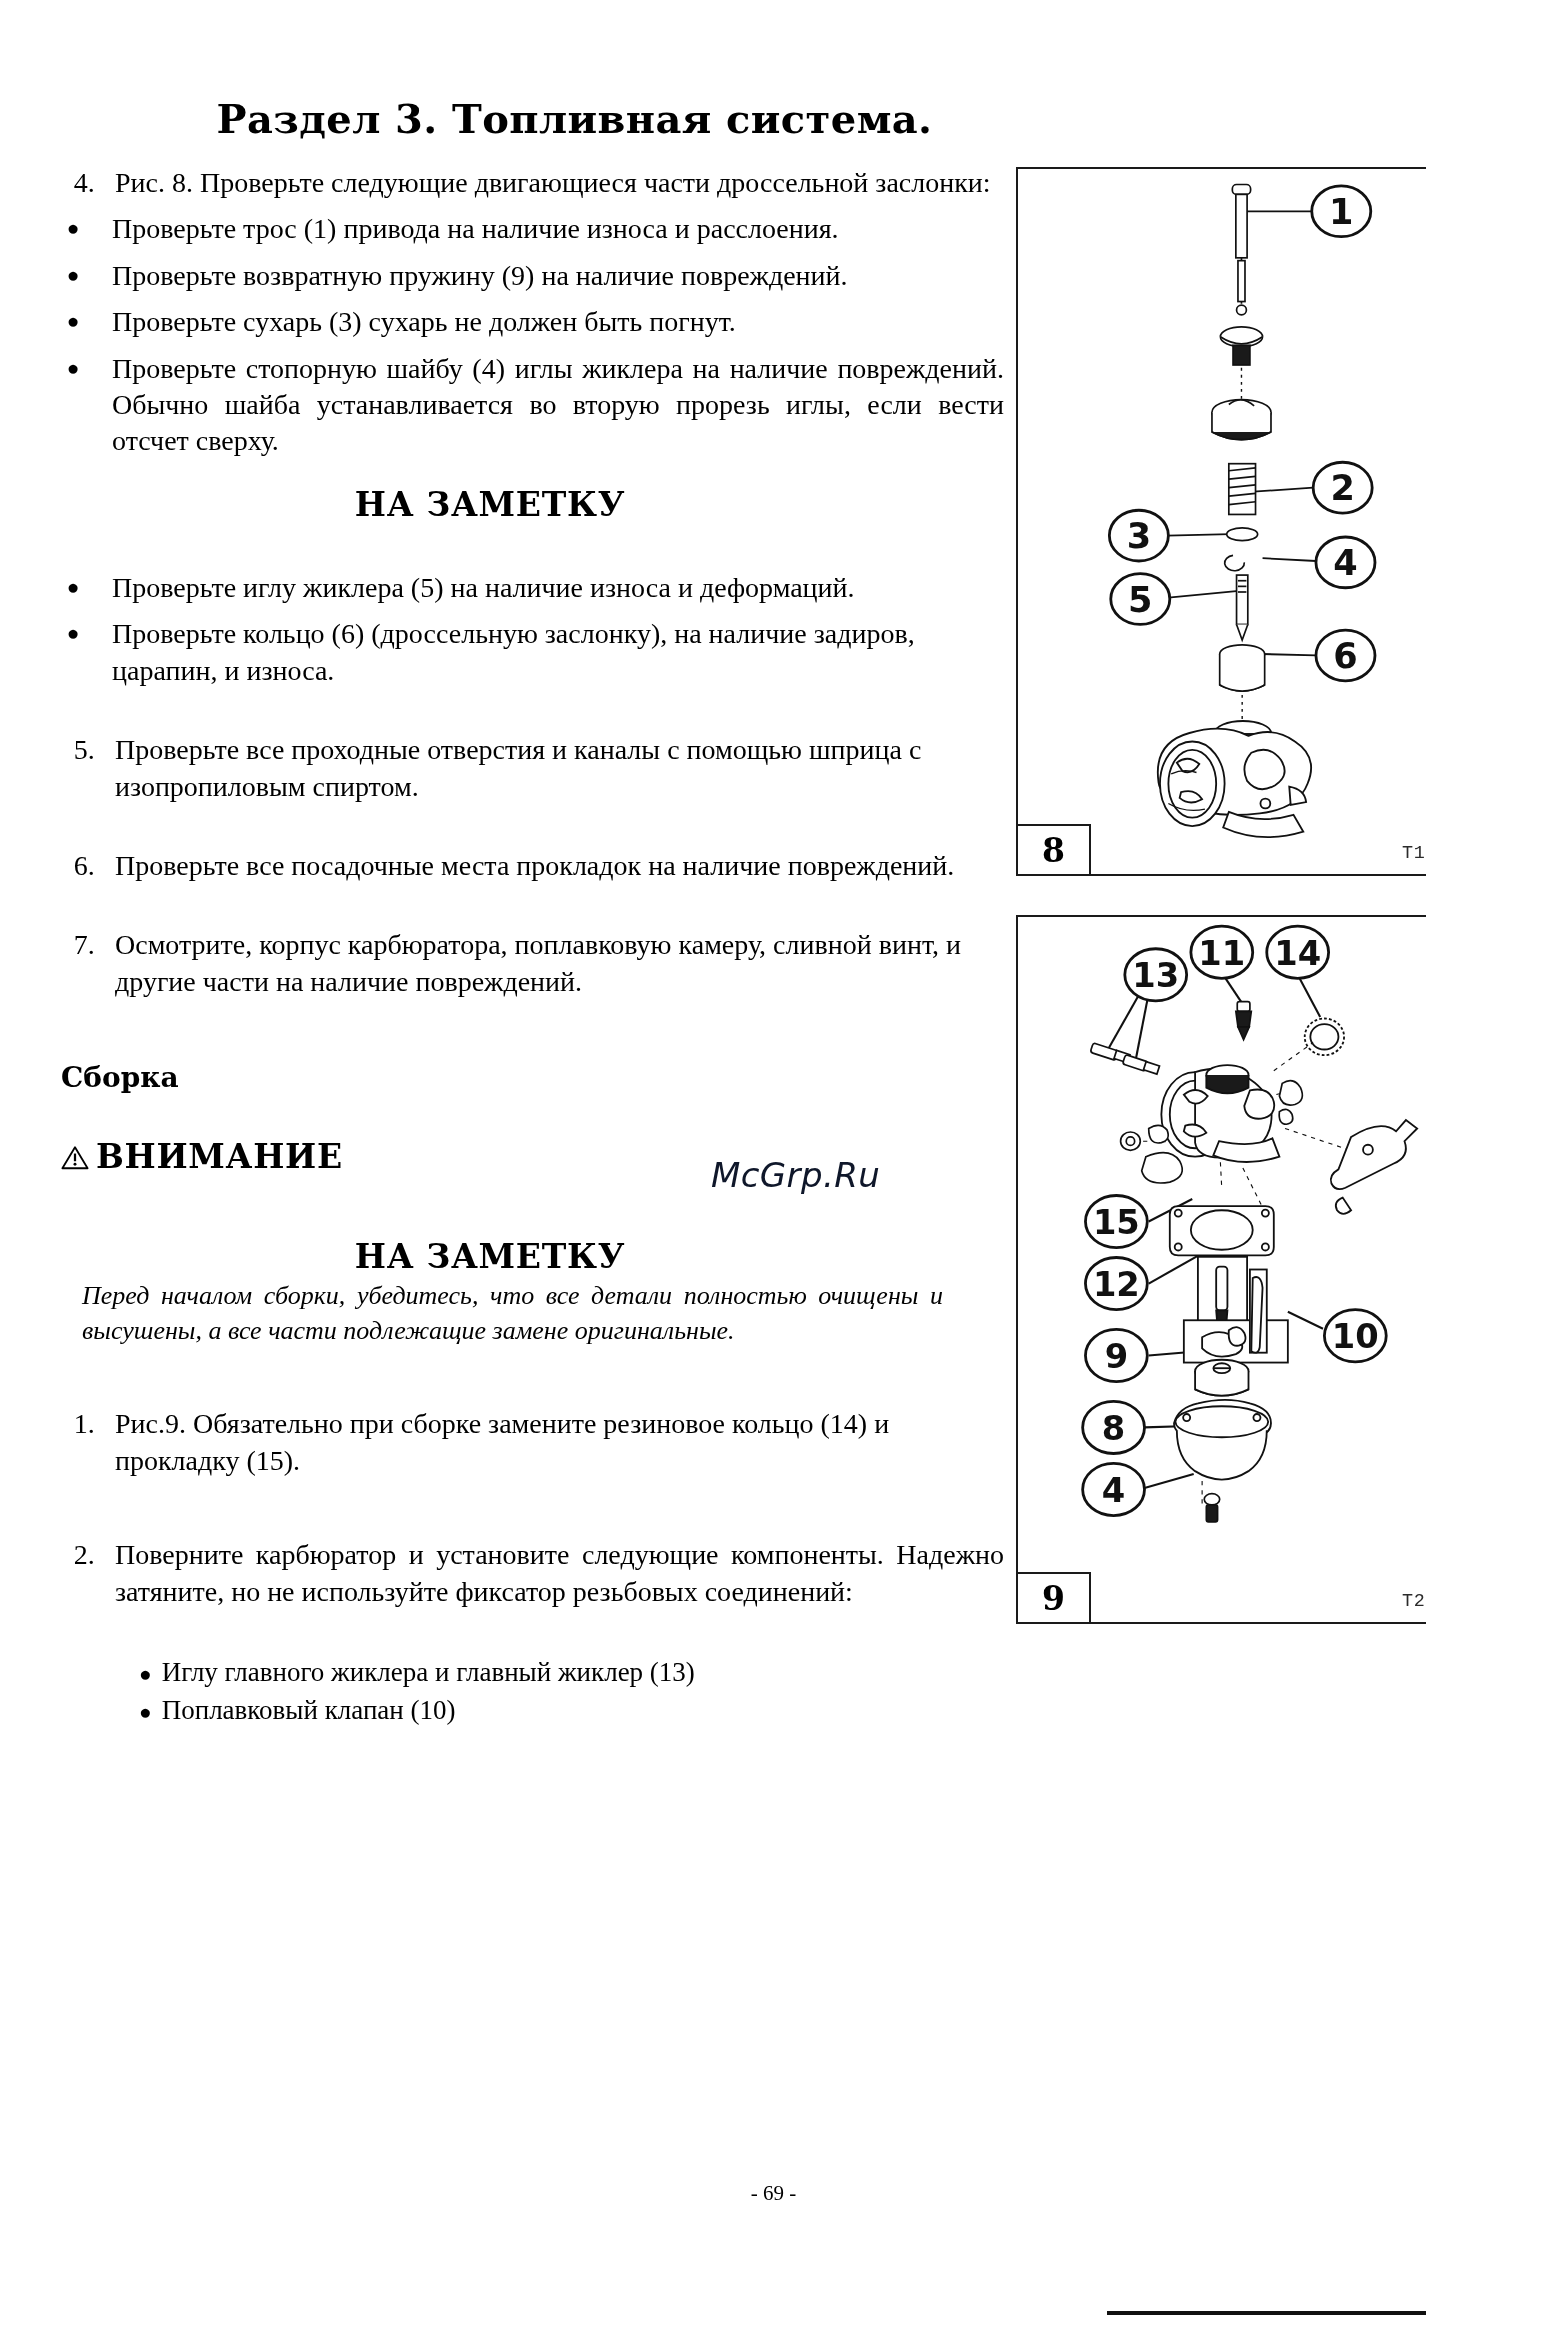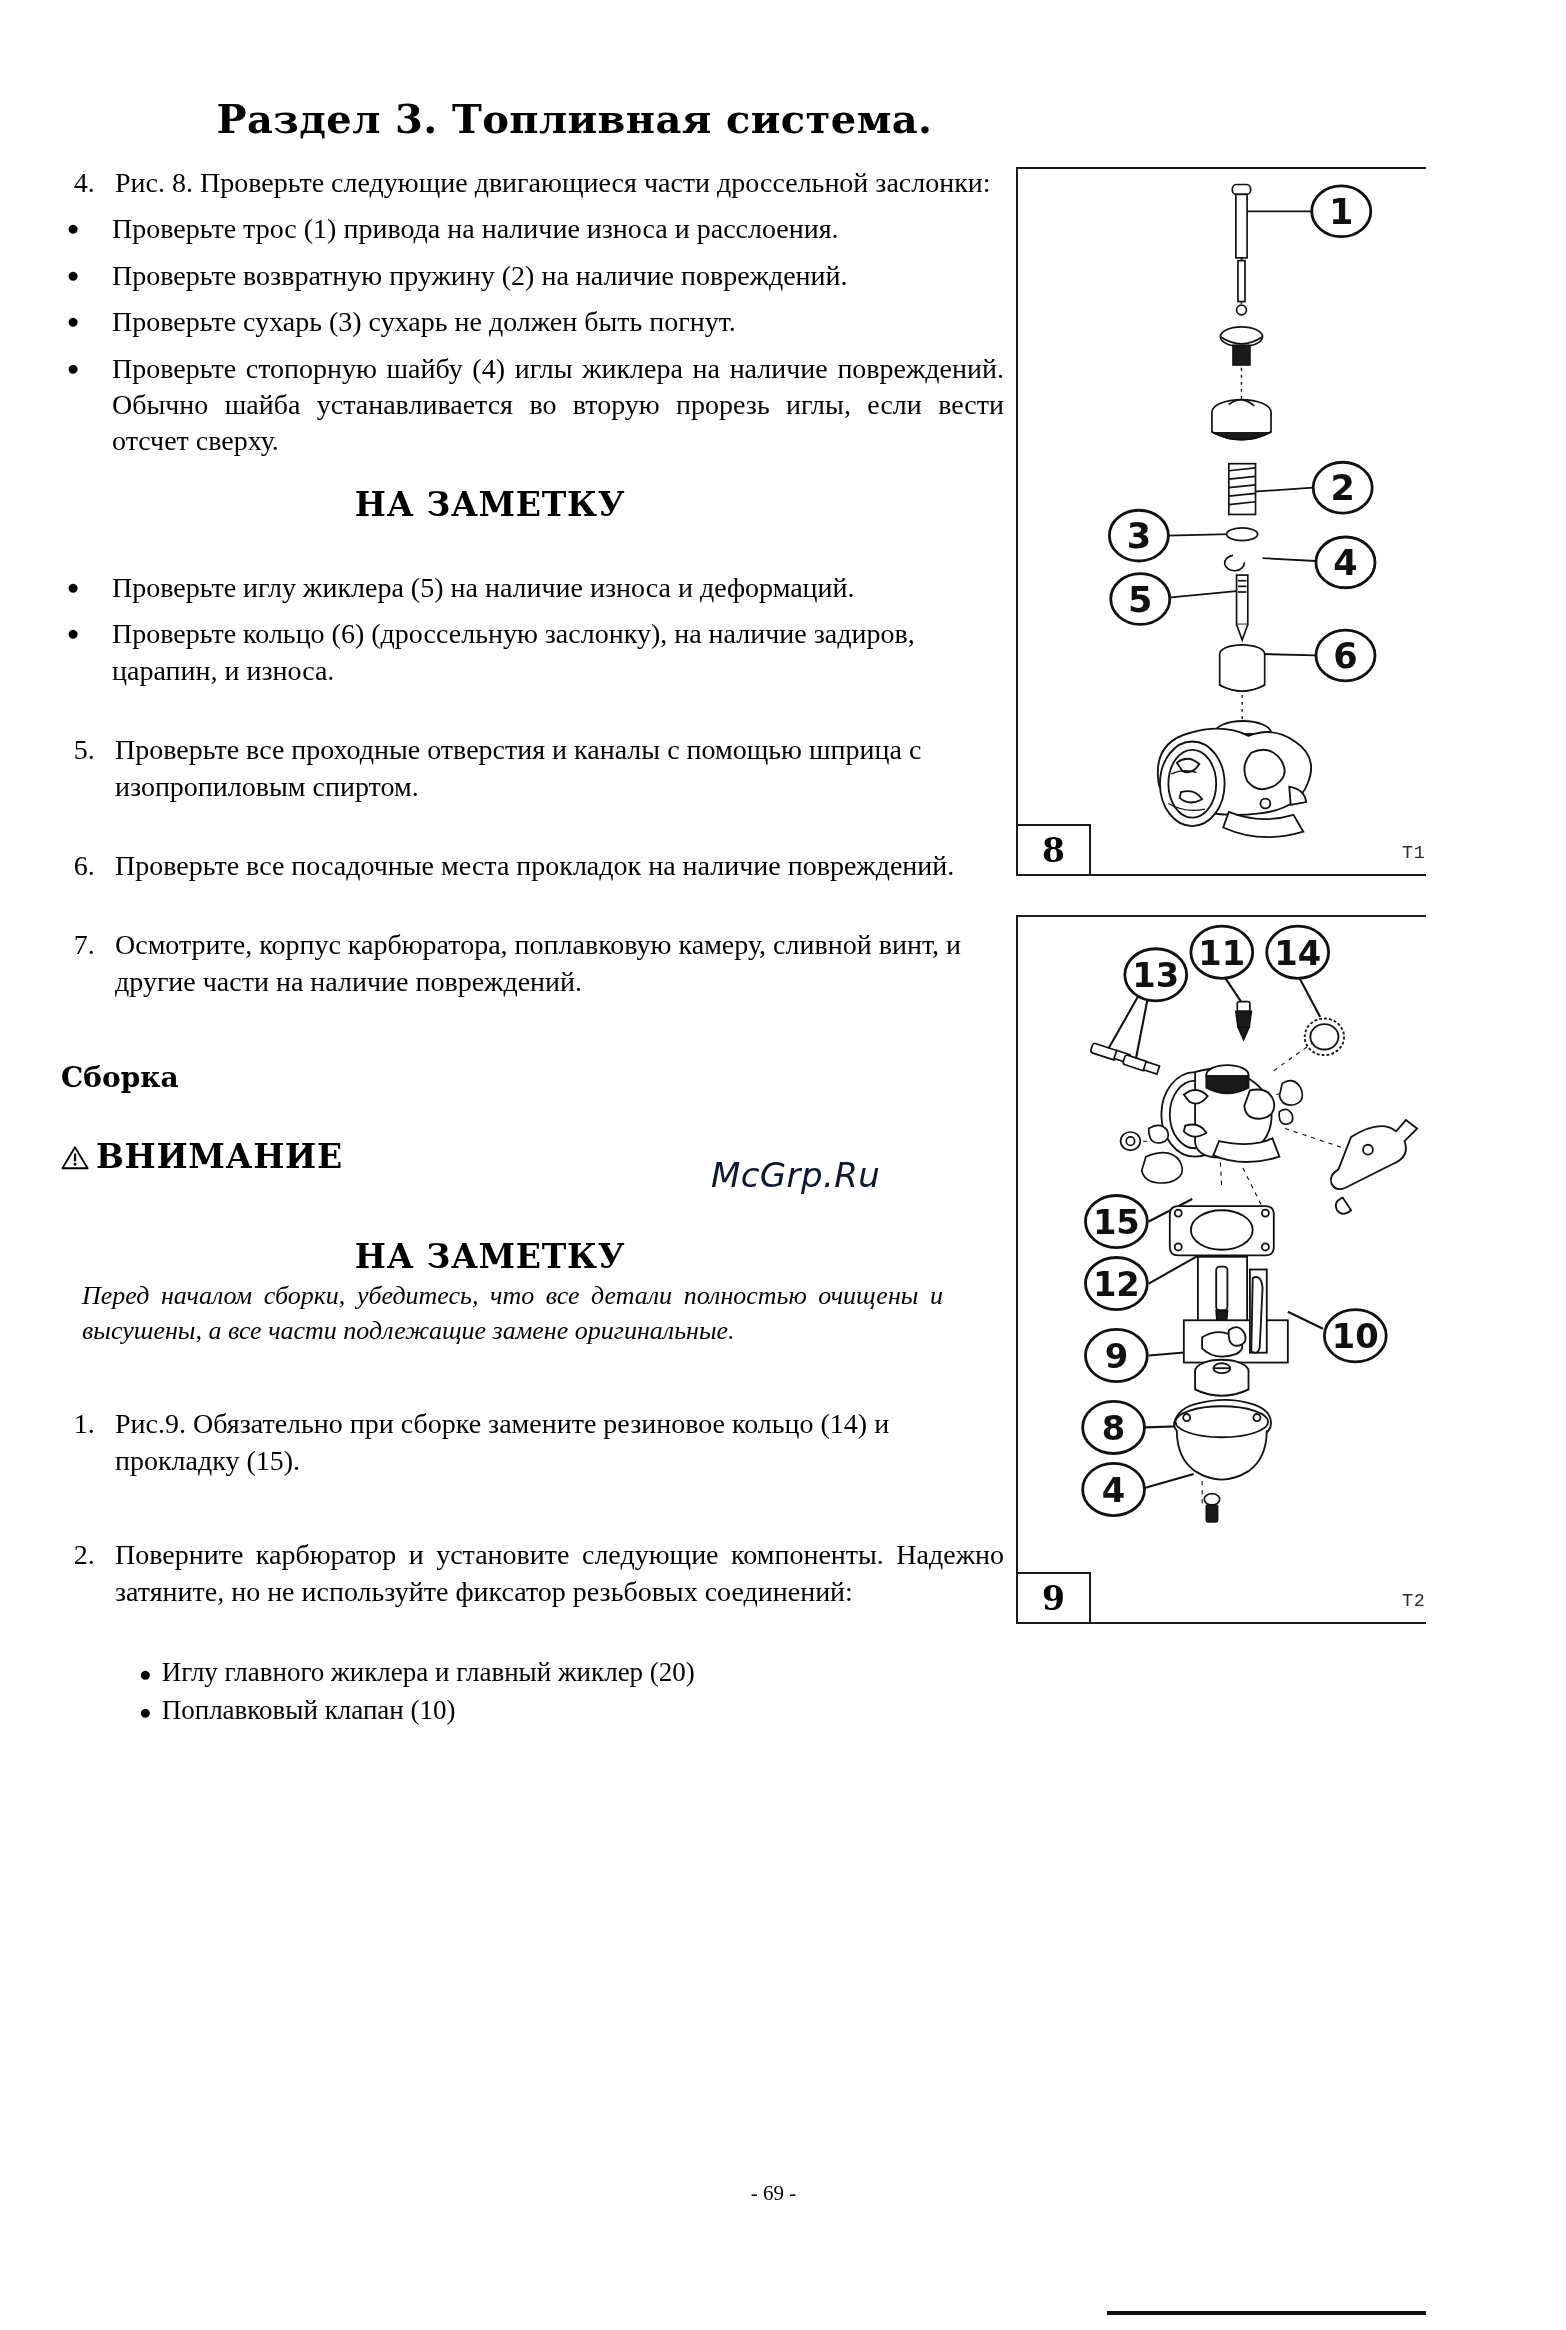--- a/index.html
+++ b/index.html
@@ -231,21 +231,21 @@
 
     <div class="gap-s"></div>
 
     <div class="bullet-item">
       <span class="dot">●</span>
       <span class="body">Проверьте трос (1) привода на наличие износа и  расслоения.</span>
     </div>
     <div class="gap-s"></div>
     <div class="bullet-item">
       <span class="dot">●</span>
-      <span class="body">Проверьте возвратную пружину (2) на наличие повреждений.</span>
+      <span class="body">Проверьте возвратную пружину (9) на наличие повреждений.</span>
     </div>
     <div class="gap-s"></div>
     <div class="bullet-item">
       <span class="dot">●</span>
       <span class="body">Проверьте сухарь (3) сухарь не должен быть погнут.</span>
     </div>
     <div class="gap-s"></div>
     <div class="bullet-item">
       <span class="dot">●</span>
       <span class="body just">Проверьте стопорную шайбу (4) иглы жиклера на наличие повреждений. Обычно шайба устанавливается  во вторую прорезь иглы, если вести отсчет сверху.</span>
@@ -326,21 +326,21 @@
 
     <div class="num-item">
       <span class="num">2.</span>
       <span class="body just-full">Поверните карбюратор и установите следующие компоненты. Надежно затяните, но не используйте фиксатор резьбовых соединений:</span>
     </div>
 
     <div class="gap-l"></div>
 
     <div class="sub-bullets">
       <div>
-        <span class="d">●</span><span>Иглу главного жиклера и главный жиклер (20)</span>
+        <span class="d">●</span><span>Иглу главного жиклера и главный жиклер (13)</span>
       </div>
       <div>
         <span class="d">●</span><span>Поплавковый клапан (10)</span>
       </div>
     </div>
 
     <div class="gap-xl"></div>
 
 
   </div>

